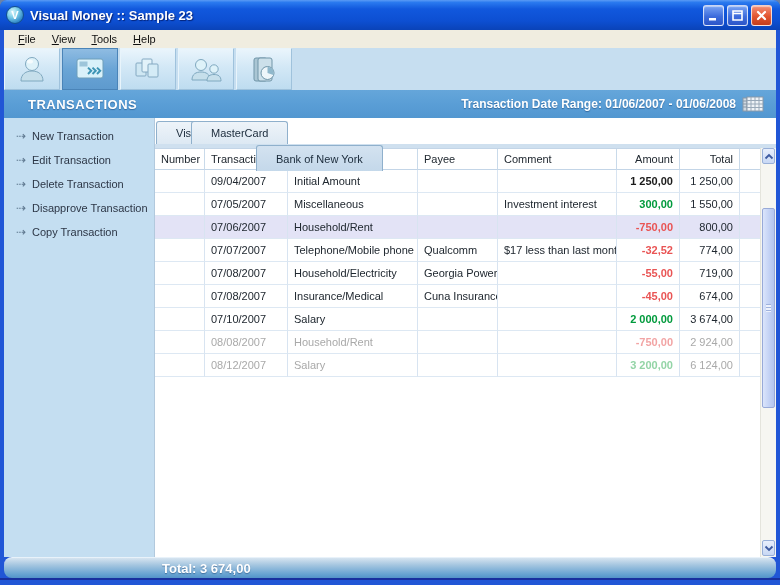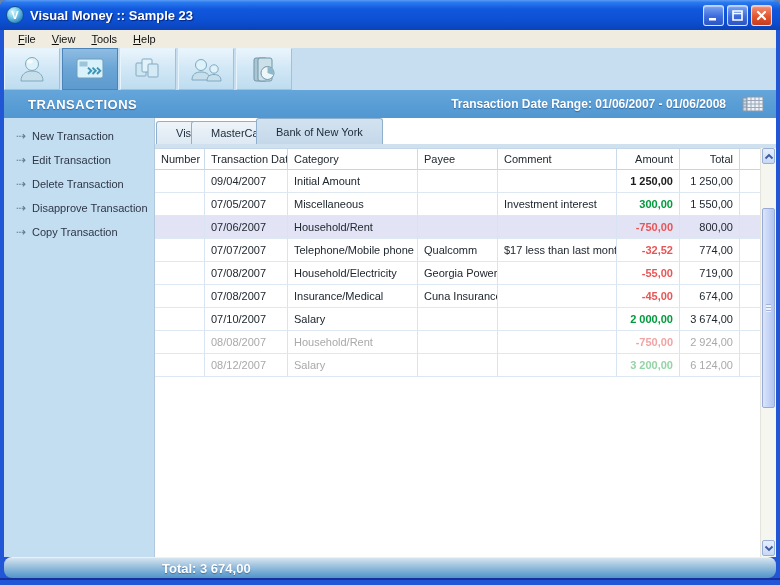--- a/index.html
+++ b/index.html
@@ -64,21 +64,21 @@
   }
   .tb-btn svg{display:block;}
   
   .band{
     position:absolute;top:90px;left:4px;right:4px;height:28px;
     background:linear-gradient(180deg,#65a6da 0%,#5a9ed6 50%,#5297d0 100%);
     display:flex;align-items:center;color:#fff;
   }
   .band-title{font-weight:bold;font-size:13px;letter-spacing:.5px;padding-left:24px;
     text-shadow:0 1px 1px rgba(20,60,110,.5);}
-  .band-right{margin-left:auto;display:flex;align-items:center;gap:16px;padding-right:12px;}
+  .band-right{margin-left:auto;display:flex;align-items:center;gap:6px;padding-right:12px;}
   .band-range{font-weight:bold;font-size:12px;text-shadow:0 1px 1px rgba(20,60,110,.5);}
   .cal-btn{display:flex;align-items:center;}
   
   .sidebar{
     position:absolute;top:118px;left:4px;width:151px;bottom:28px;
     background:#c4def1;border-right:1px solid #b2c9dd;
     padding-top:6px;
   }
   .side-item{height:24px;display:flex;align-items:center;padding-left:12px;cursor:default;}
   .side-arrow{color:#5f7890;font-size:12px;width:16px;flex:0 0 auto;}
@@ -94,21 +94,21 @@
     border-radius:3px 3px 0 0;
     display:flex;align-items:center;justify-content:center;
     padding:0 19px;color:#1a2a3a;white-space:nowrap;
   }
   .tab.active{
     top:0;height:26px;z-index:2;
     background:linear-gradient(180deg,#d3e2f0 0%,#c4d8ea 100%);
   }
   .tab.t0{left:1px;}
   .tab.t1{left:36px;}
-  .tab.t2{left:101px;}
+  .tab.t2{left:101px;margin-top:27px;}
   
   .grid{position:absolute;top:30px;left:0;right:8px;}
   .trow{
     display:grid;
     grid-template-columns:50px 83px 130px 80px 119px 63px 60px 1fr;
     height:23px;
   }
   .trow.head{height:22px;border-top:1px solid #c3d5e7;}
   .cell{
     border-right:1px solid #d8e4f1;border-bottom:1px solid #dde8f3;

